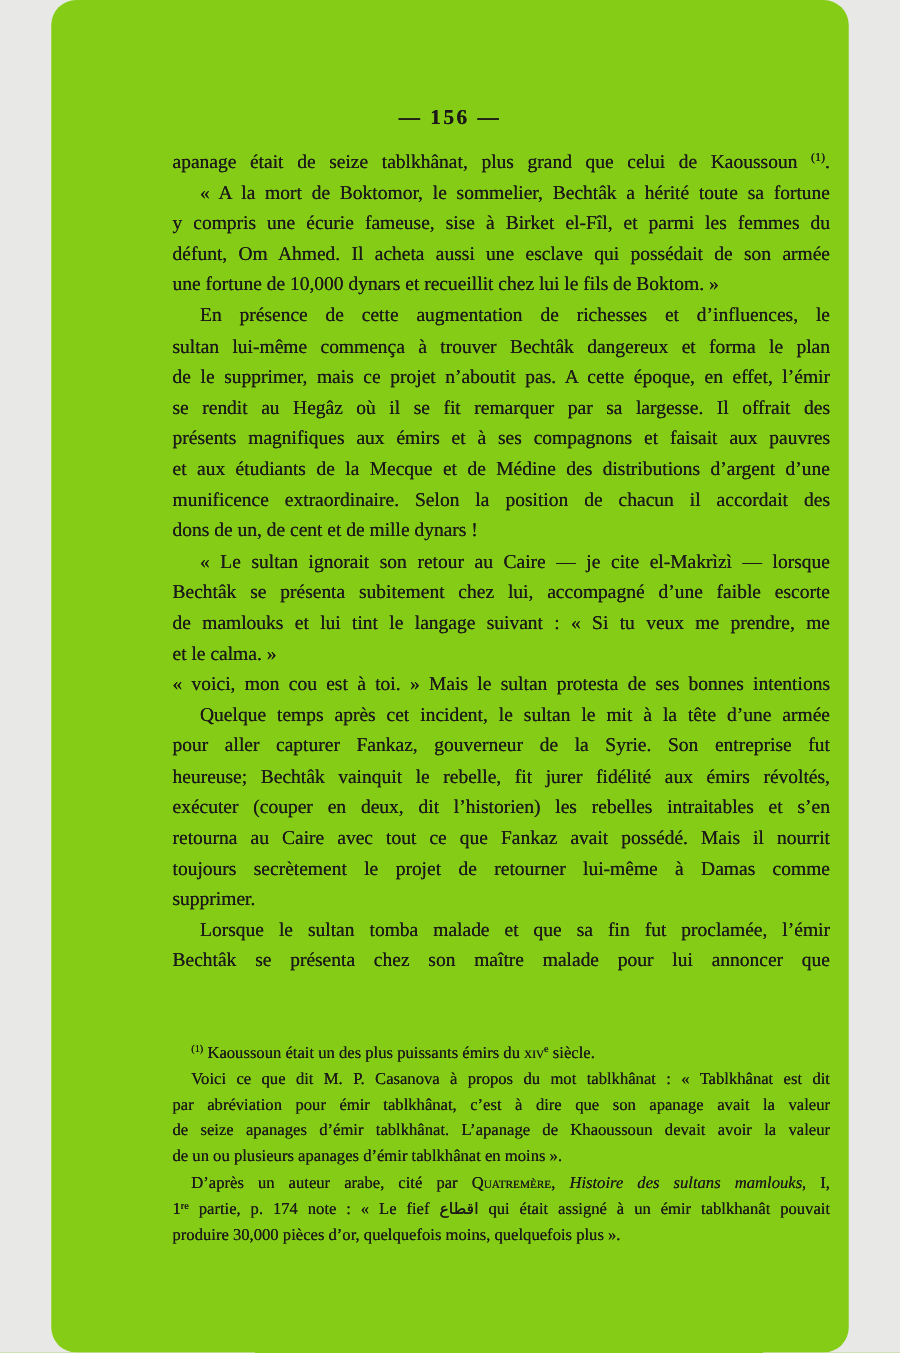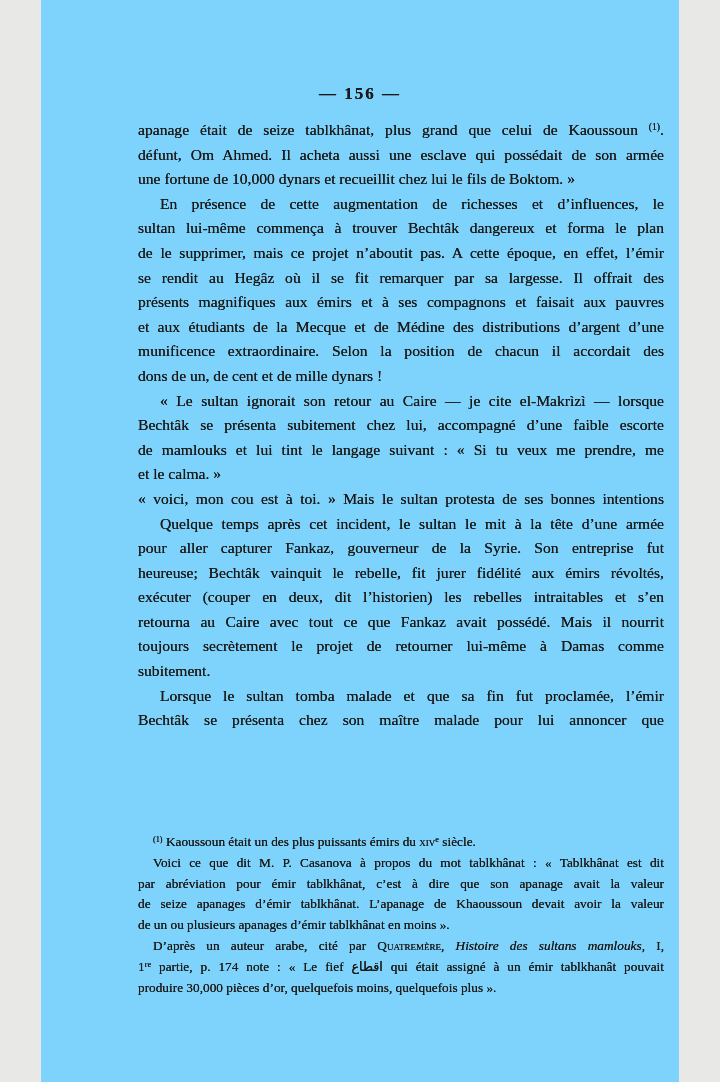--- a/index.html
+++ b/index.html
@@ -5,25 +5,26 @@
   html, body {
     margin: 0;
     padding: 0;
     background: #e8e8e6;
   }
   .page {
     position: relative;
     width: 638px;
     height: 1082px;
     margin: 0 auto;
-    background: #7dd3fc;
+    background: #84cc16;
     color: #1c1a18;
     font-family: "Liberation Serif", "DejaVu Serif", serif;
     overflow: hidden;
     text-shadow: 0 0 0.4px currentColor;
+    border-radius: 20px;
   }
   .pagenum {
     position: absolute;
     top: 84px;
     left: 0;
     right: 0;
     text-align: center;
     font-size: 17px;
     font-weight: bold;
     letter-spacing: 2px;
@@ -63,20 +64,22 @@
   .seg-ar { font-family: "DejaVu Sans", sans-serif; font-size: 0.95em; }
 </style>
 </head>
 <body>
 
 <div class="page">
   <div class="pagenum">— 156 —</div>
 
   <div class="body-text">
       <div class="tline"><span>apanage était de seize tablkhânat, plus grand que celui de Kaoussoun </span><span class="seg-sup">(1)</span><span>.</span></div>
+      <div class="tline indent"><span>« A la mort de Boktomor, le sommelier, Bechtâk a hérité toute sa fortune</span></div>
+      <div class="tline"><span>y compris une écurie fameuse, sise à Birket el-Fîl, et parmi les femmes du</span></div>
       <div class="tline"><span>défunt, Om Ahmed. Il acheta aussi une esclave qui possédait de son armée</span></div>
       <div class="tline last-left"><span>une fortune de 10,000 dynars et recueillit chez lui le fils de Boktom. »</span></div>
       <div class="tline indent"><span>En présence de cette augmentation de richesses et d’influences, le</span></div>
       <div class="tline"><span>sultan lui-même commença à trouver Bechtâk dangereux et forma le plan</span></div>
       <div class="tline"><span>de le supprimer, mais ce projet n’aboutit pas. A cette époque, en effet, l’émir</span></div>
       <div class="tline"><span>se rendit au Hegâz où il se fit remarquer par sa largesse. Il offrait des</span></div>
       <div class="tline"><span>présents magnifiques aux émirs et à ses compagnons et faisait aux pauvres</span></div>
       <div class="tline"><span>et aux étudiants de la Mecque et de Médine des distributions d’argent d’une</span></div>
       <div class="tline"><span>munificence extraordinaire. Selon la position de chacun il accordait des</span></div>
       <div class="tline last-left"><span>dons de un, de cent et de mille dynars !</span></div>
@@ -84,21 +87,21 @@
       <div class="tline"><span>Bechtâk se présenta subitement chez lui, accompagné d’une faible escorte</span></div>
       <div class="tline"><span>de mamlouks et lui tint le langage suivant : « Si tu veux me prendre, me</span></div>
       <div class="tline last-left"><span>et le calma. »</span></div>
       <div class="tline"><span>« voici, mon cou est à toi. » Mais le sultan protesta de ses bonnes intentions</span></div>
       <div class="tline indent"><span>Quelque temps après cet incident, le sultan le mit à la tête d’une armée</span></div>
       <div class="tline"><span>pour aller capturer Fankaz, gouverneur de la Syrie. Son entreprise fut</span></div>
       <div class="tline"><span>heureuse; Bechtâk vainquit le rebelle, fit jurer fidélité aux émirs révoltés,</span></div>
       <div class="tline"><span>exécuter (couper en deux, dit l’historien) les rebelles intraitables et s’en</span></div>
       <div class="tline"><span>retourna au Caire avec tout ce que Fankaz avait possédé. Mais il nourrit</span></div>
       <div class="tline"><span>toujours secrètement le projet de retourner lui-même à Damas comme</span></div>
-      <div class="tline last-left"><span>subitement.</span></div>
+      <div class="tline last-left"><span>supprimer.</span></div>
       <div class="tline indent"><span>Lorsque le sultan tomba malade et que sa fin fut proclamée, l’émir</span></div>
       <div class="tline"><span>Bechtâk se présenta chez son maître malade pour lui annoncer que</span></div>
     </div>
 
   <div class="footnotes">
       <div class="tline indent last-left"><span class="seg-sup">(1)</span><span> Kaoussoun était un des plus puissants émirs du </span><span class="seg-sc">xiv</span><span class="seg-sup">e</span><span> siècle.</span></div>
       <div class="tline indent"><span>Voici ce que dit M. P. Casanova à propos du mot tablkhânat : « Tablkhânat est dit</span></div>
       <div class="tline"><span>par abréviation pour émir tablkhânat, c’est à dire que son apanage avait la valeur</span></div>
       <div class="tline"><span>de seize apanages d’émir tablkhânat. L’apanage de Khaoussoun devait avoir la valeur</span></div>
       <div class="tline last-left"><span>de un ou plusieurs apanages d’émir tablkhânat en moins ».</span></div>

